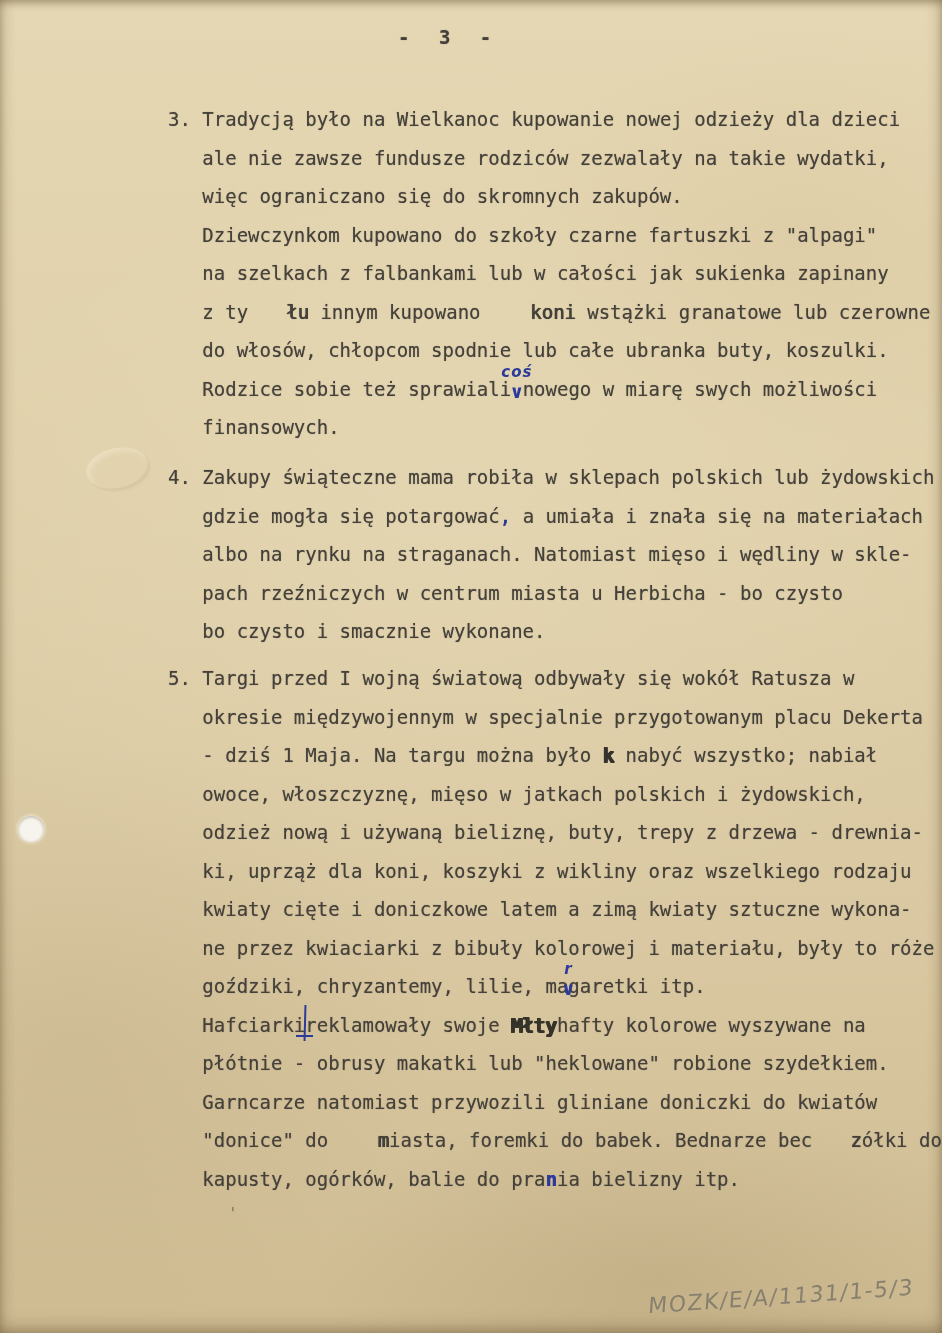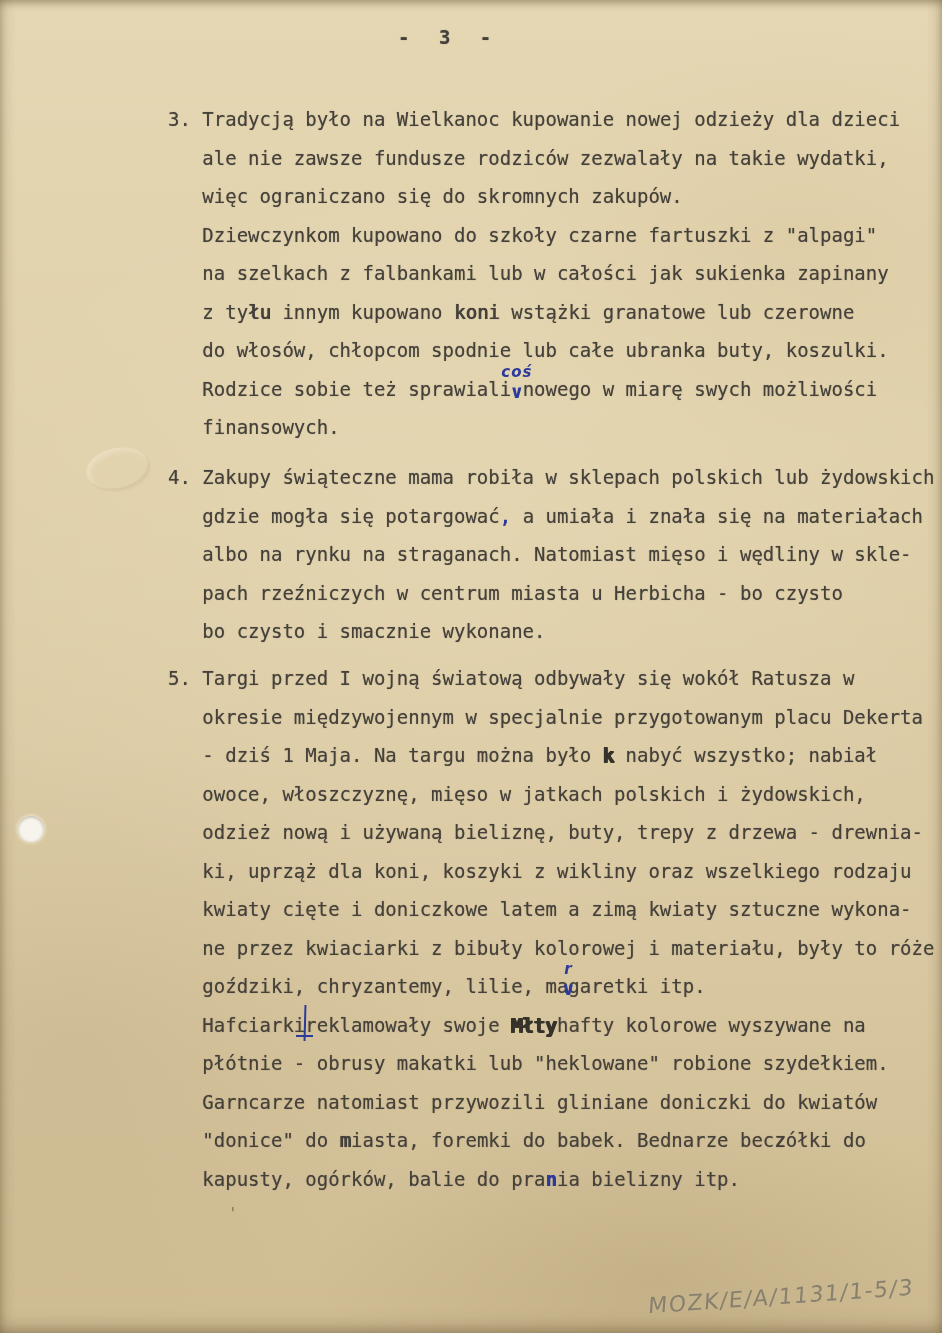--- a/index.html
+++ b/index.html
@@ -36,21 +36,21 @@
   }
   .typed-body{position:absolute;left:0;top:0;width:100%;height:100%;}
   .para{
     position:absolute;left:168px;width:770px;
     padding-left:3ch;
     font-size:19px;line-height:38.5px;
     text-shadow:0 0 1px rgba(69,65,58,0.55);
   }
   .line{white-space:pre;position:relative;}
   .line.first{text-indent:-3ch;}
-  .over{text-shadow:0.8px 0 0 currentColor, 0 0 1px rgba(69,65,58,0.7);}
+  .over{text-shadow:0.8px 0 0 currentColor, 0 0 1px rgba(69,65,58,0.7);margin-left:38px;}
   .blackout{
     color:#36332b;
     text-shadow:1px 0 #36332b,-1px 0 #36332b,0 1px #36332b,1px 1px #36332b,-1px 1px #36332b,0 -0.5px #36332b;
   }
   .blue{color:var(--blue);font-weight:bold;text-shadow:none;}
   .blue-over{color:var(--blue);font-weight:bold;text-shadow:0.5px 0 0 var(--blue);}
   .ins{position:relative;color:var(--blue);text-shadow:none;}
   .ins::before{
     content:"∨";
     position:absolute;left:50%;top:3px;transform:translateX(-50%);

